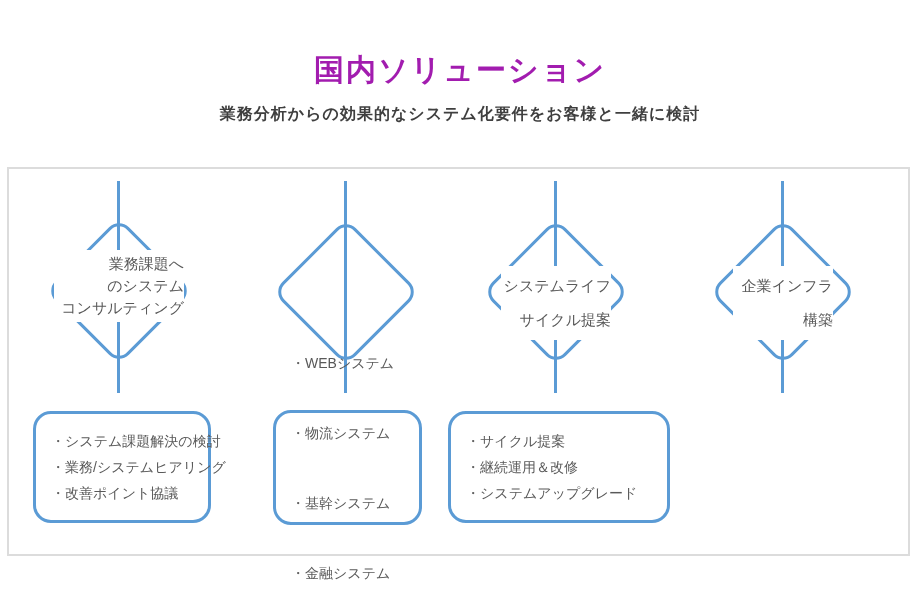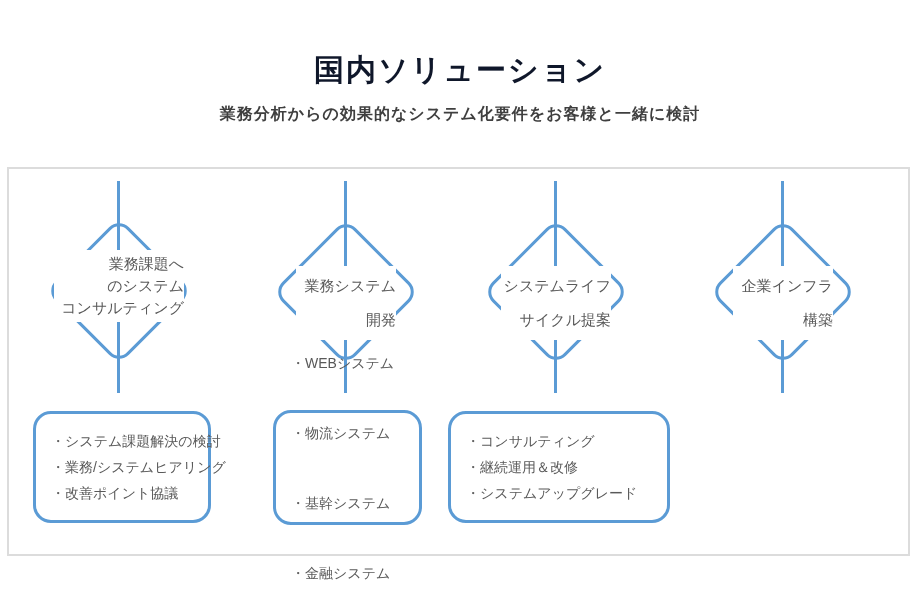--- a/index.html
+++ b/index.html
@@ -4,21 +4,21 @@
 <style>
   html,body { margin:0; padding:0; background:#ffffff; }
   body {
     width:920px; height:590px; position:relative; overflow:hidden;
     font-family:"Liberation Sans","DejaVu Sans",sans-serif;
   }
   .page { position:absolute; left:0; top:0; width:920px; height:590px; background:#ffffff; }
 
   .title {
     position:absolute; top:50px; left:0; width:920px; text-align:center;
-    font-size:30px; font-weight:bold; color:#0f172a; letter-spacing:2px;
+    font-size:30px; font-weight:bold; color:#a21caf; letter-spacing:2px;
   }
   .subtitle {
     position:absolute; top:104px; left:0; width:920px; text-align:center;
     font-size:16px; font-weight:bold; color:#3f3f3f; letter-spacing:1px;
   }
 
   .frame {
     position:absolute; left:7px; top:167px; width:903px; height:389px;
     border:2px solid #dcdcdc; background:#ffffff; box-sizing:border-box;
   }
@@ -80,39 +80,35 @@
     <div>コンサルティング</div>
   </div>
   <div class="box c1">
     <div class="bullet">・システム課題解決の検討</div>
     <div class="bullet">・業務/システムヒアリング</div>
     <div class="bullet">・改善ポイント協議</div>
   </div>
 
   <div class="vline c2"></div>
   <div class="diamond c2"></div>
-  <div class="dlabel c2">
-    <div>業務システム</div>
-    <div>開発</div>
-  </div>
   <div class="box c2">
     <div class="bullet">・WEBシステム</div>
     <div class="bullet">・物流システム</div>
     <div class="bullet">・基幹システム</div>
     <div class="bullet">・金融システム</div>
   </div>
 
   <div class="vline c3"></div>
   <div class="diamond c3"></div>
   <div class="dlabel c3">
     <div>システムライフ</div>
     <div>サイクル提案</div>
   </div>
   <div class="box c3">
-    <div class="bullet">・コンサルティング</div>
+    <div class="bullet">・サイクル提案</div>
     <div class="bullet">・継続運用＆改修</div>
     <div class="bullet">・システムアップグレード</div>
   </div>
 
   <div class="vline c4"></div>
   <div class="diamond c4"></div>
   <div class="dlabel c4">
     <div>企業インフラ</div>
     <div>構築</div>
   </div>

